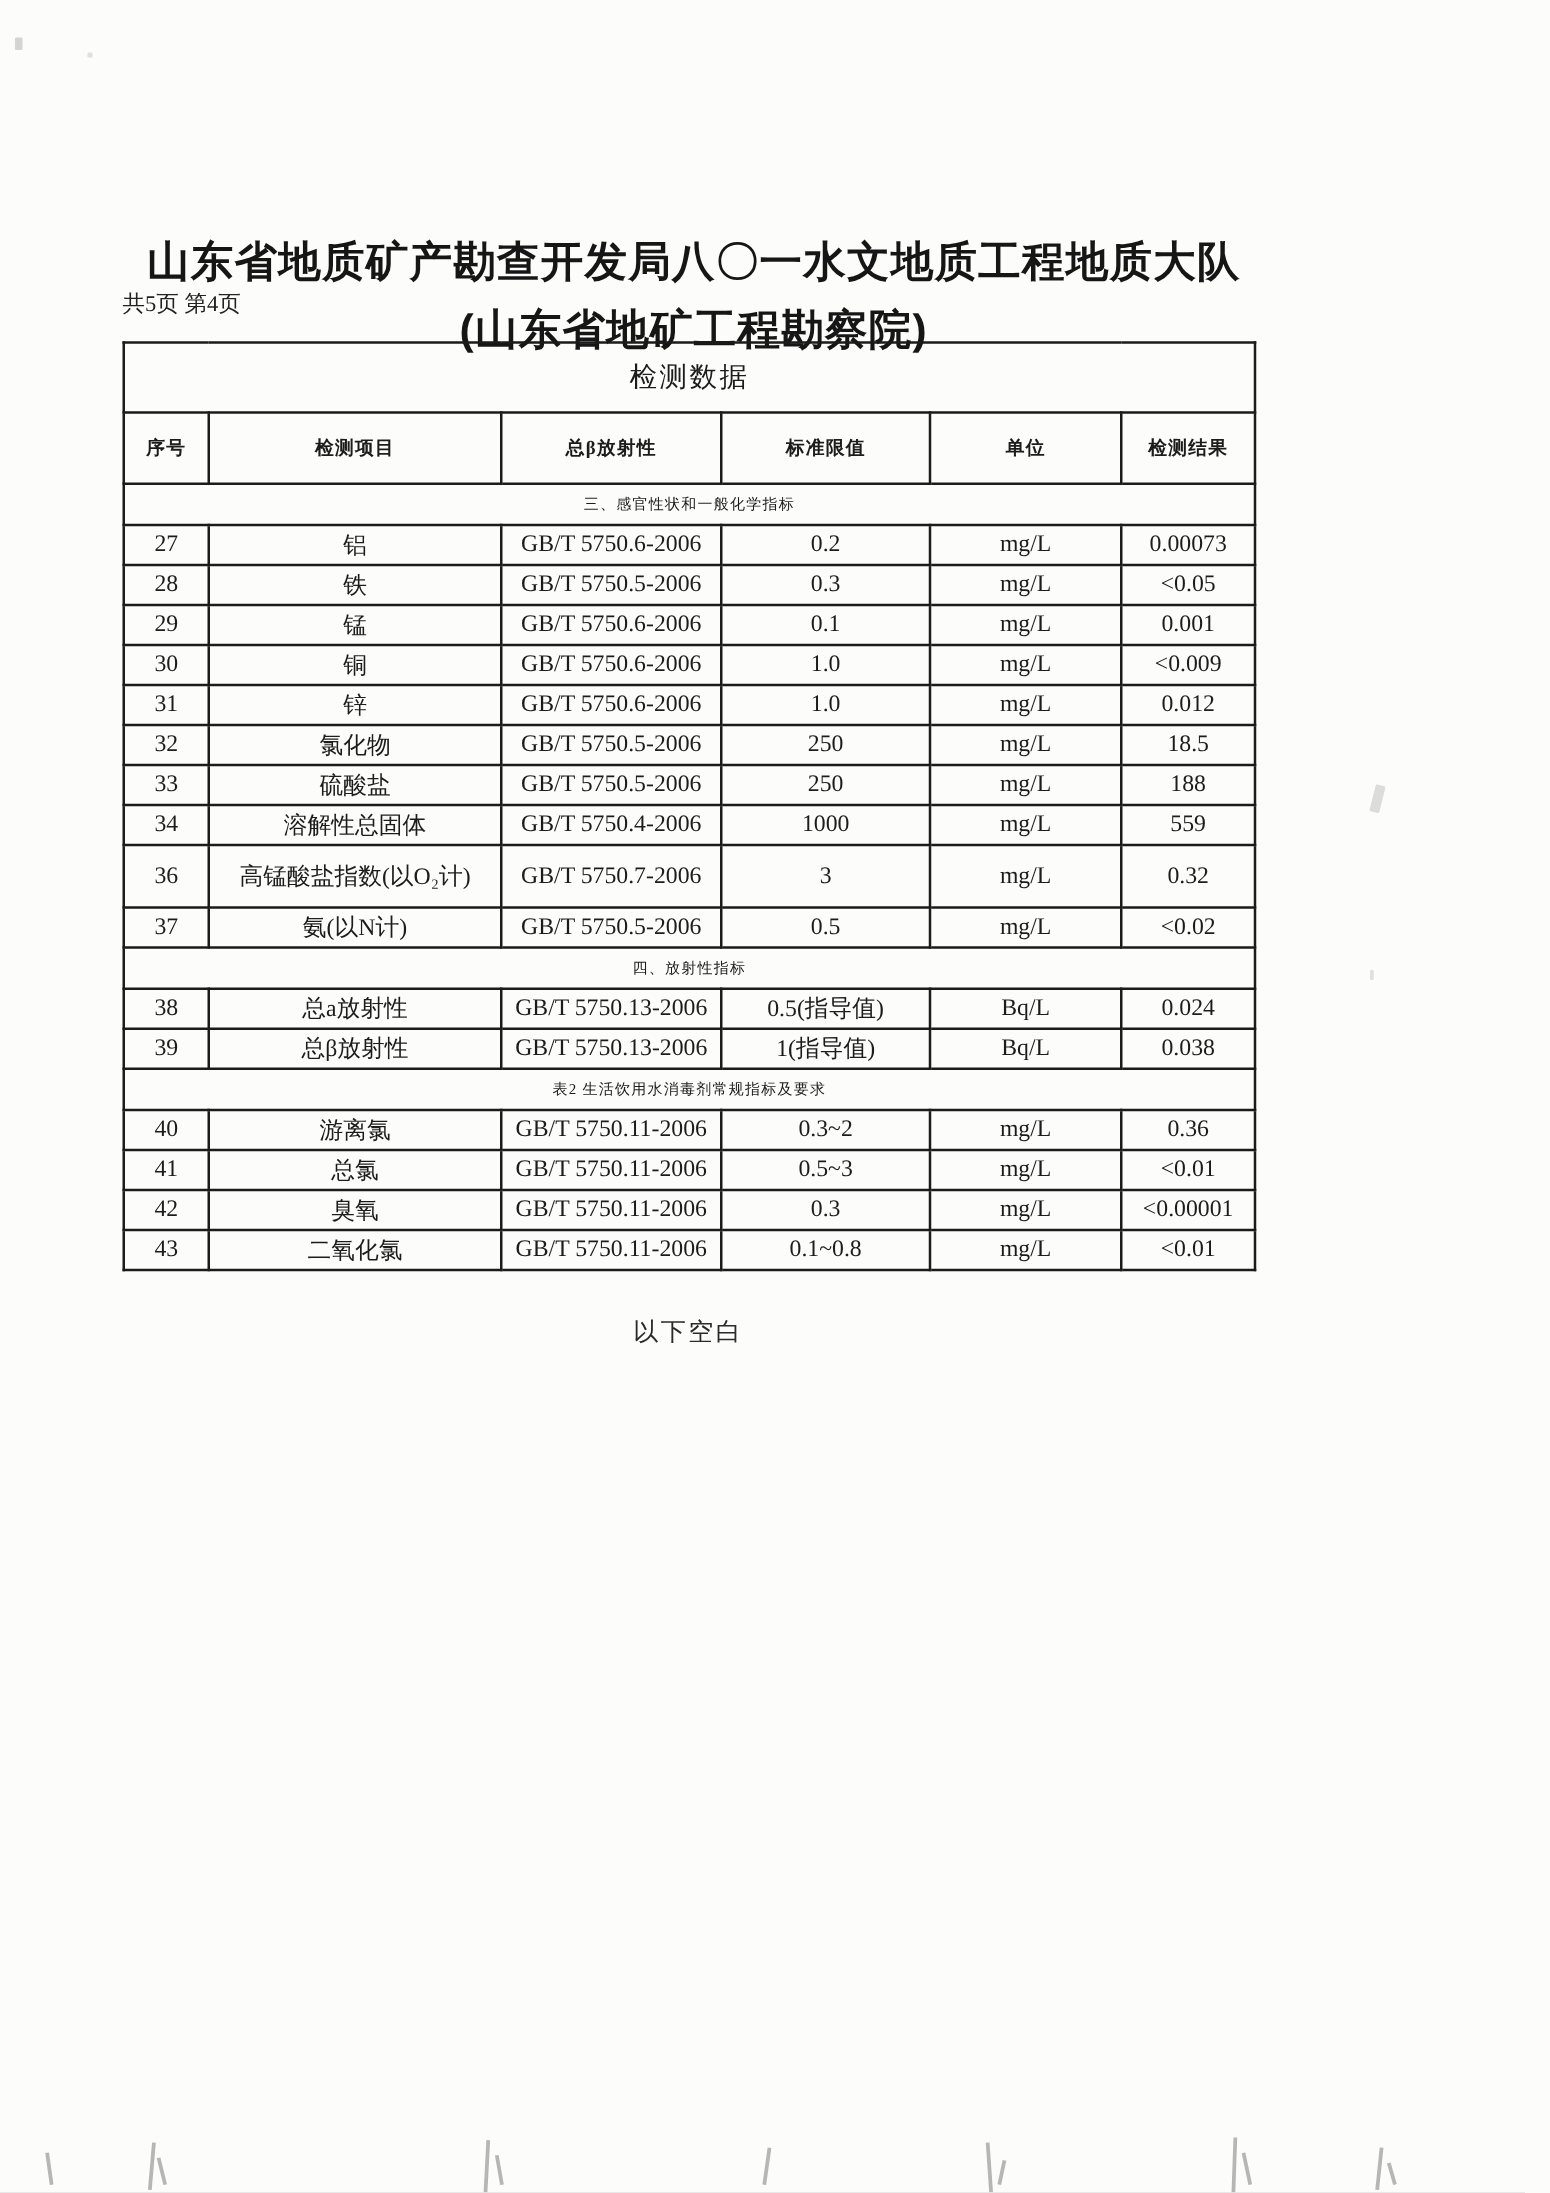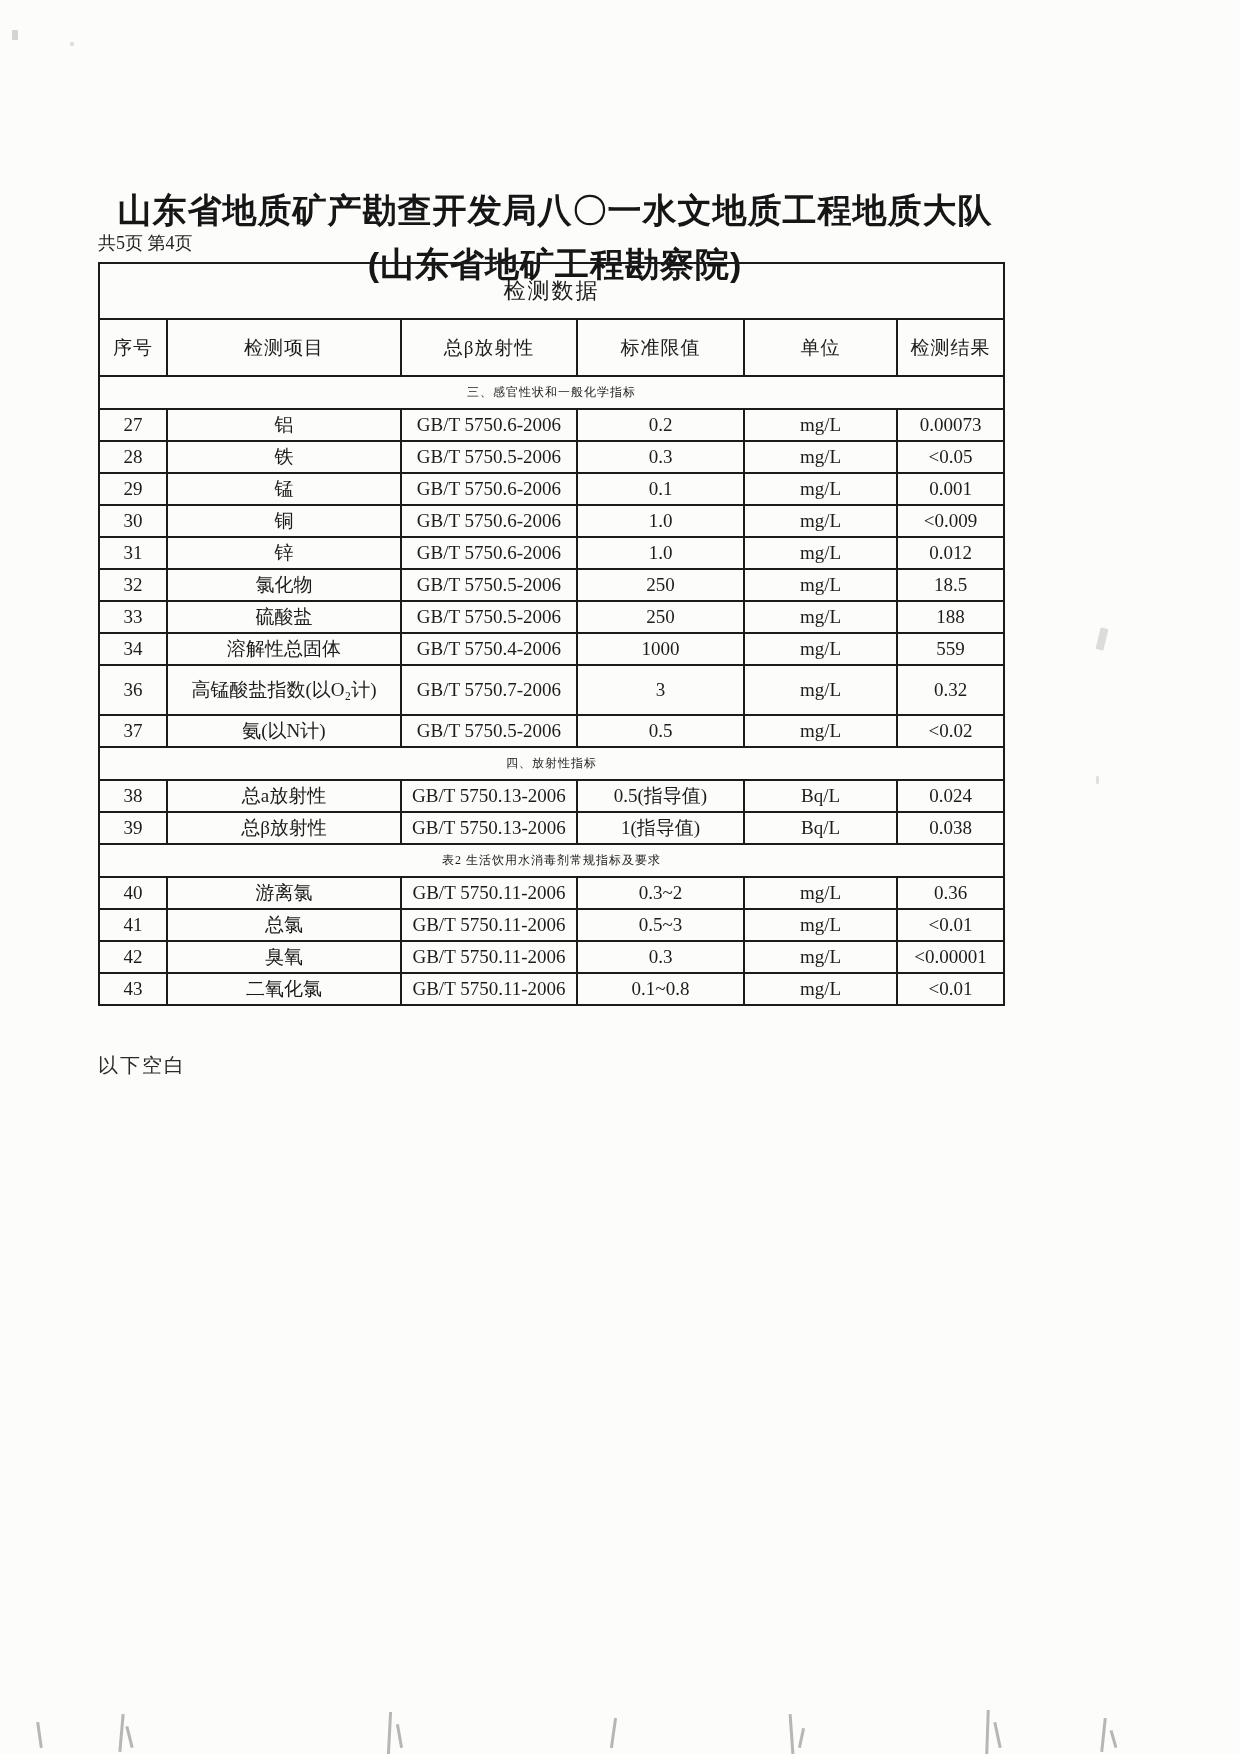--- a/index.html
+++ b/index.html
@@ -25,43 +25,44 @@
     margin-top:45px;
   }
   .page-indicator {
     position:absolute;
     top:231px; left:98px; width:903px;
     font-size:18px;
     color:#222;
   }
   table.report {
     position:absolute;
-    top:262px; left:98px;
+    top:273px; left:98px;
     width:905px;
     border-collapse:collapse;
     table-layout:fixed;
   }
   table.report th, table.report td {
     border:2px solid #1b1b1b;
     text-align:center;
     vertical-align:middle;
     padding:0 4px;
     overflow:hidden;
     white-space:nowrap;
   }
   .row-table-title td { height:54px; font-size:22px; letter-spacing:2px; }
-  .row-col-headers th { height:55px; font-size:19px; font-weight:normal; letter-spacing:1px; }
+  .row-col-headers th { height:55px; font-size:15px; font-weight:bold; letter-spacing:1px; }
   tr.section-row td { height:31px; font-size:12px; letter-spacing:1px; }
   tr.data-row td { height:30px; font-size:19px; }
   tr.data-row.tall td { height:48px; }
   td.c-item { font-size:19px; }
   td.c-method { font-family:"Liberation Serif","DejaVu Serif",serif;margin-top:32px; }
   .footer-note {
     position:absolute;
     top:1052px; left:98px; width:905px;
+    text-align:center;
     font-size:20px;
     letter-spacing:2px;
     color:#2a2a2a;
   }
   
   .artifact { position:absolute; background:#8a8a8a; opacity:.35; border-radius:1px; }
   .a1 { top:30px; left:12px; width:6px; height:10px; }
   .a2 { top:42px; left:70px; width:4px; height:4px; opacity:.25;}
   .a3 { top:628px; left:1098px; width:8px; height:22px; transform:rotate(14deg); opacity:.28;}
   .a4 { top:776px; left:1096px; width:3px; height:8px; opacity:.25;}

